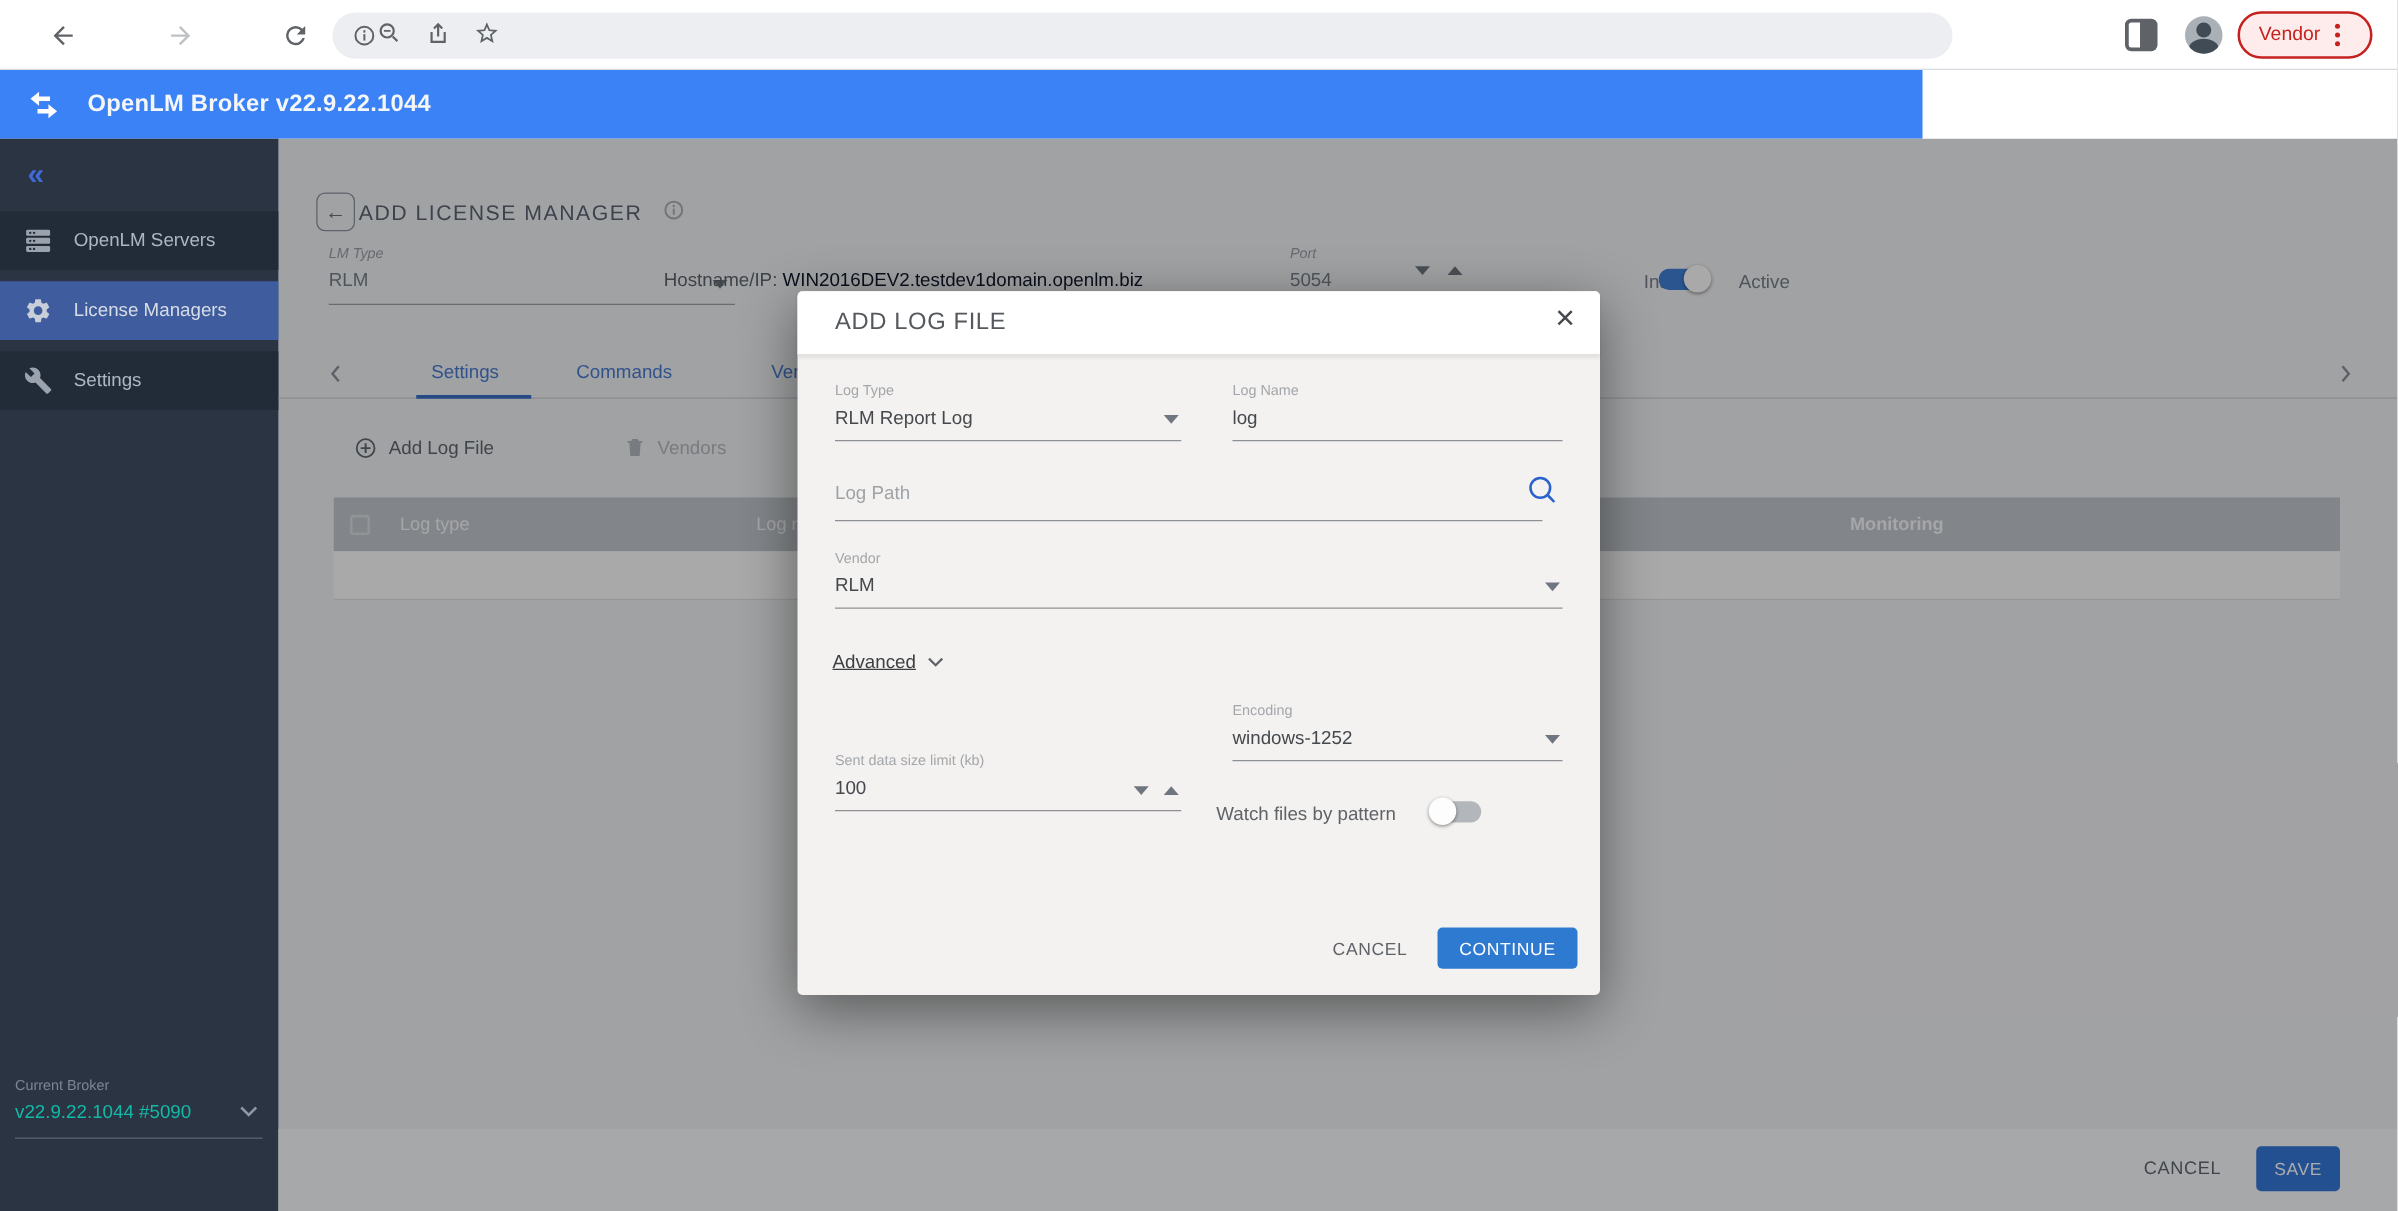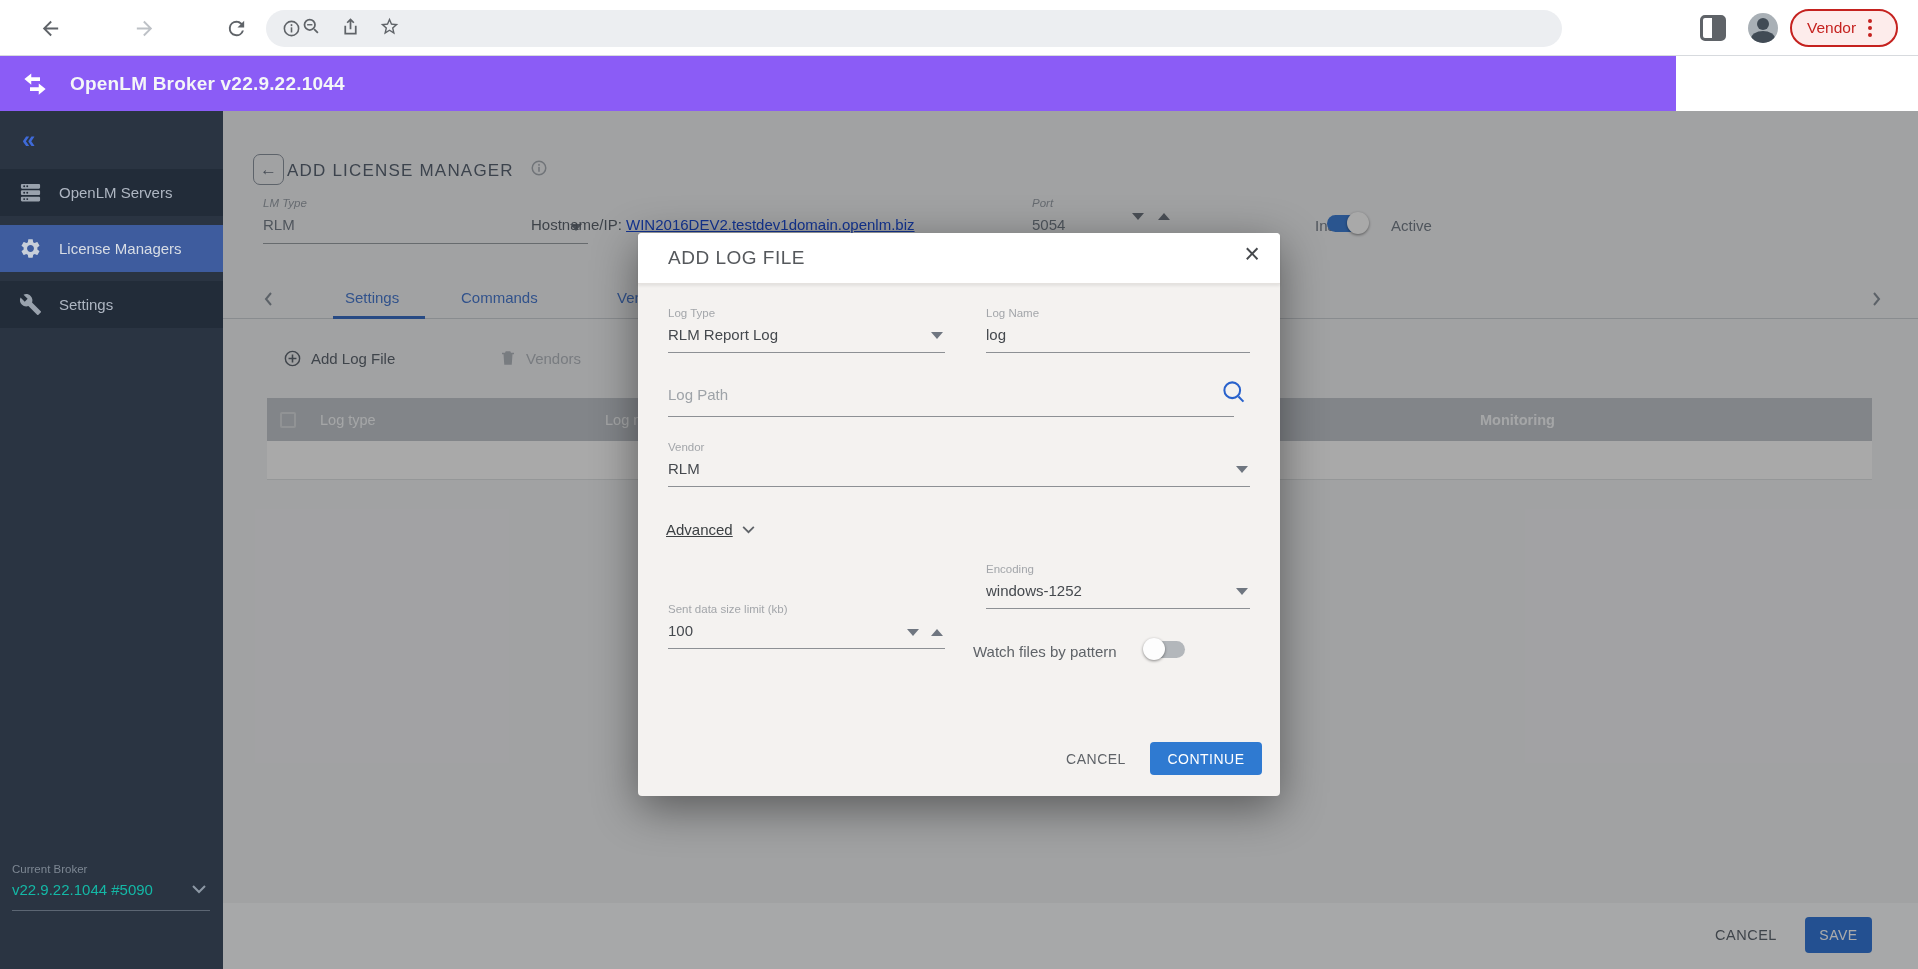--- a/index.html
+++ b/index.html
@@ -21,21 +21,21 @@
   .split-ico::after { content:""; position:absolute; right:-1px; top:-1px; width:12px; height:22px; background:#5f6368; }
   .avatar { position:absolute; left:1748px; top:13px; width:30px; height:30px; border-radius:50%; background:#a9b0b6; overflow:hidden; }
   .avatar::before { content:""; position:absolute; left:9px; top:5px; width:12px; height:12px; border-radius:50%; background:#414b55; }
   .avatar::after { content:""; position:absolute; left:3px; top:18px; width:24px; height:16px; border-radius:50%; background:#414b55; }
   .update-pill { position:absolute; left:1790px; top:9px; width:108px; height:38px; border:2px solid #c5221f; background:#fdeceb; border-radius:19px; display:flex; align-items:center; cursor:pointer; }
   .update-pill .txt { color:#c5221f; font-size:15.5px; margin-left:15px; }
   .dots { margin-left:12px; display:flex; flex-direction:column; gap:3px; }
   .dots i { width:4px; height:4px; border-radius:50%; background:#c5221f; }
 
   
-  .app-header { position:absolute; left:0; top:56px; width:1676px; height:55px; background:#8b5cf6; display:flex; align-items:center; }
+  .app-header { position:absolute; left:0; top:56px; width:1538px; height:55px; background:#3b82f6; display:flex; align-items:center; }
   .logo { margin-left:20px; width:30px; height:30px; color:#fff; }
   .app-title { margin-left:20px; color:#f4f6f8; font-size:19px; font-weight:700; letter-spacing:0.2px; }
 
   
   .sidebar { position:absolute; left:0; top:111px; width:223px; height:858px; background:#2a3442; }
   .collapse { height:58px; display:flex; align-items:center; }
   .collapse span { margin-left:22px; color:#3f6ad8; font-size:24px; font-weight:700; cursor:pointer; line-height:1; }
   .side-item { height:47px; margin-bottom:9px; background:#222c39; display:flex; align-items:center; color:#aeb6c2; cursor:pointer; }
   .side-item svg { width:23px; height:23px; margin-left:19px; color:#99a2ad; flex:none; }
   .side-item .lbl { margin-left:17px; font-size:15px; }
@@ -54,21 +54,21 @@
   .pt-info { left:307px; top:48px; }
 
   .flabel { font-size:11.5px; color:#99a0a8;font-style:italic; }
   .fval { font-size:15px; color:#767f8a; margin-top:7px; }
   .field { position:absolute; }
   .field.lined { border-bottom:1px solid #9aa0a5; padding-bottom:10px; }
 
   .lm-field { left:40px; top:86px; width:325px; }
   .hostname { position:absolute; left:308px; top:105px; font-size:15px; }
   .hostname .hl { color:#5d656e; }
-  .hostname .hv { color:#1d4ed8;text-decoration:underline; }
+  .hostname .hv { color:#0f172a; }
   .port-field { left:809px; top:86px; width:146px; }
 
   .caret { position:absolute; right:6px; bottom:12px; width:0; height:0; border-left:6px solid transparent; border-right:6px solid transparent; border-top:7px solid #6f7680; cursor:pointer; }
   .step { position:absolute; bottom:13px; width:0; height:0; cursor:pointer; }
   .step.down { border-left:6px solid transparent; border-right:6px solid transparent; border-top:7px solid #6f7680; }
   .step.up { border-left:6px solid transparent; border-right:6px solid transparent; border-bottom:7px solid #6f7680; }
 
   .state-lbl { position:absolute; font-size:15px; color:#767f8a; }
   .toggle { position:absolute; width:40px; height:17px; border-radius:9px; cursor:pointer; }
   .toggle .knob { position:absolute; top:-3px; width:22px; height:22px; border-radius:50%; background:#fdfdfd; box-shadow:0 1px 3px rgba(0,0,0,.45); }

